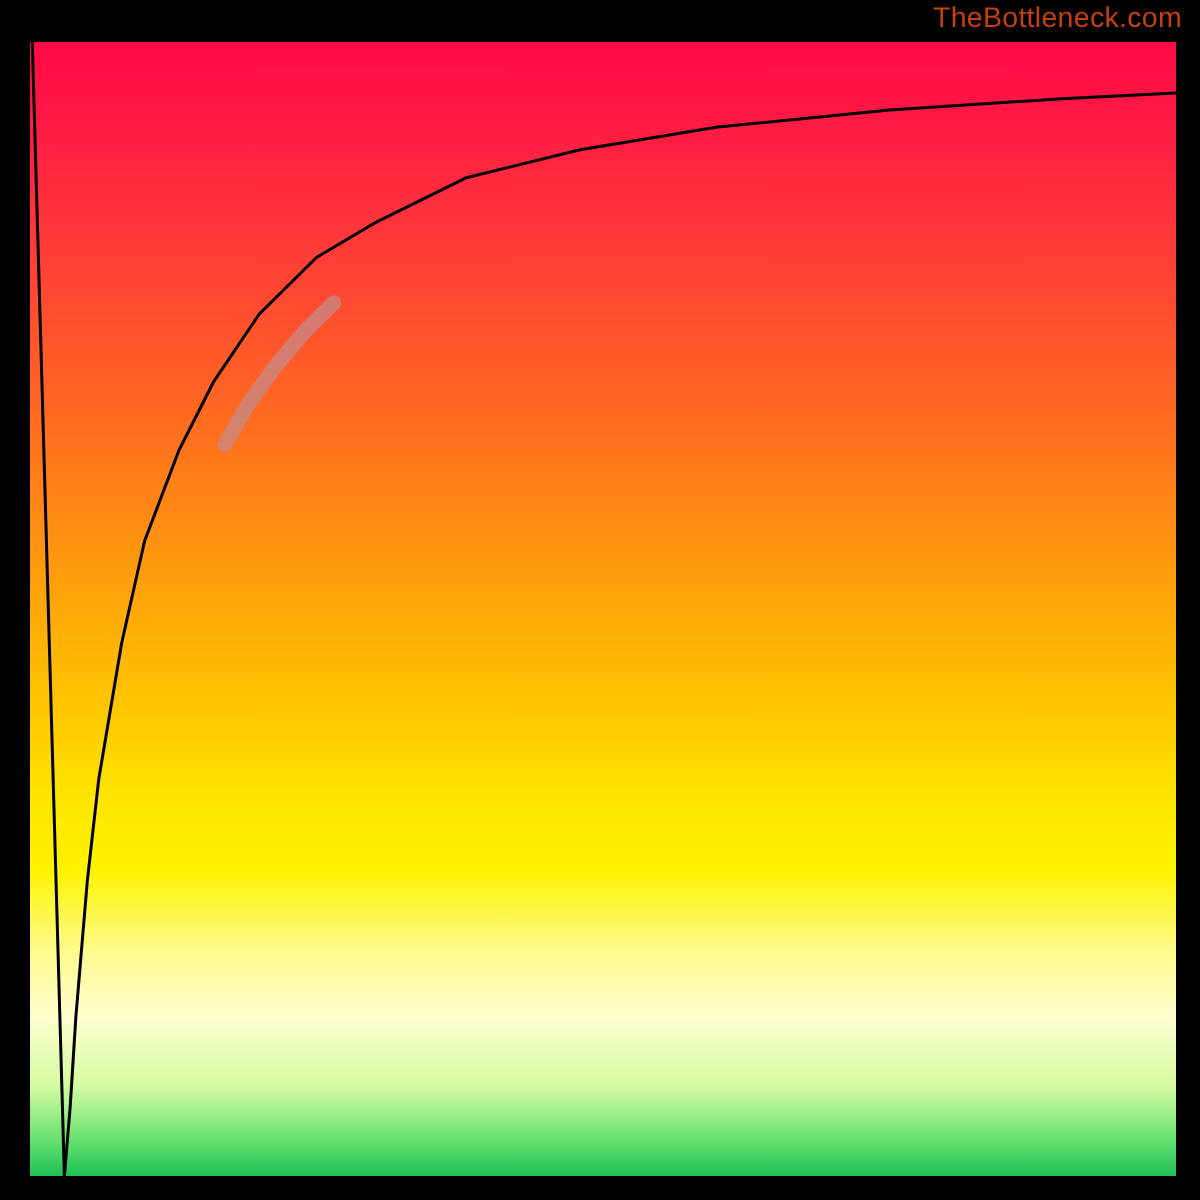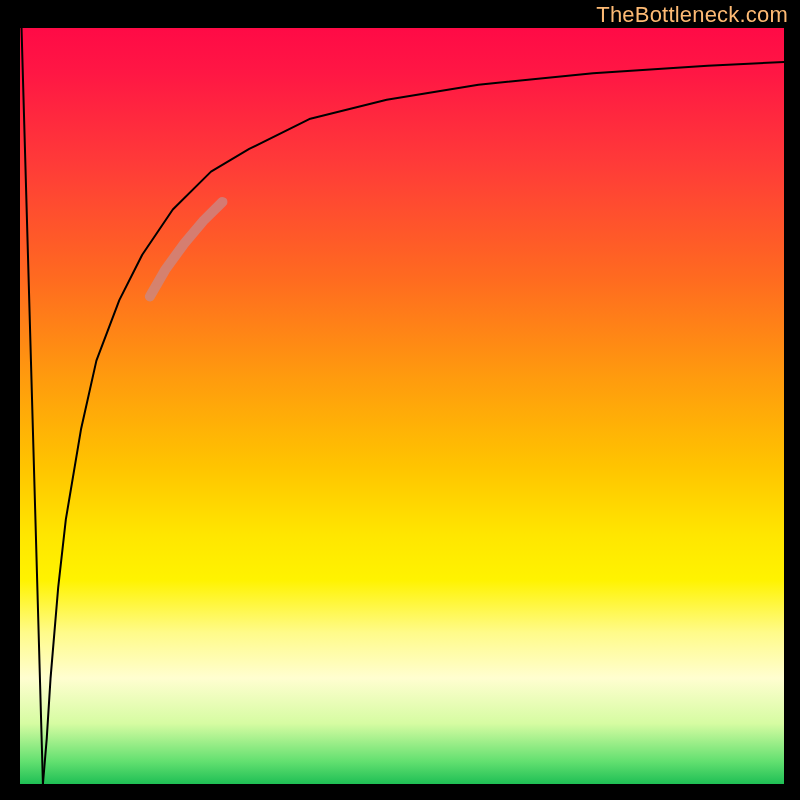--- a/index.html
+++ b/index.html
@@ -14,22 +14,22 @@
     position: relative;
     width: 800px;
     height: 800px;
     background: #000;
   }
   .watermark {
     position: absolute;
     top: 2px;
     right: 12px;
     font-family: Arial, Helvetica, sans-serif;
-    font-size: 22px;
-    color: #fdba74;
+    font-size: 19px;
+    color: #c2410c;
     letter-spacing: 0.2px;
     font-weight: 500;
     z-index: 20;
   }
   .plot {
     position: absolute;
     left: 20px;
     top: 28px;
     width: 764px;
     height: 756px;

